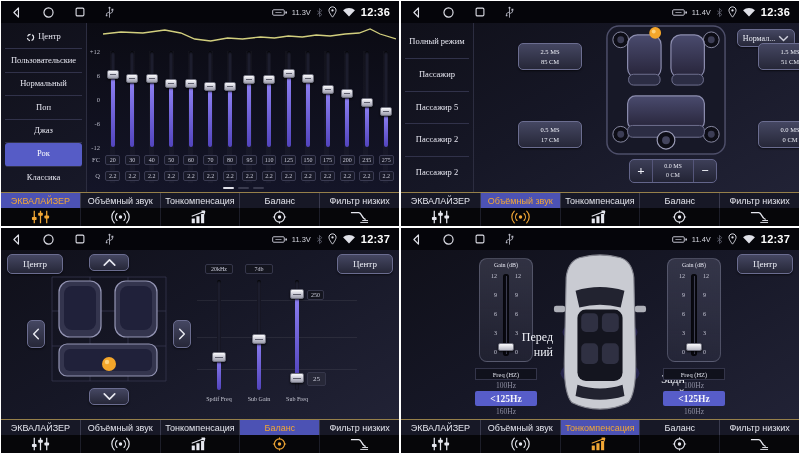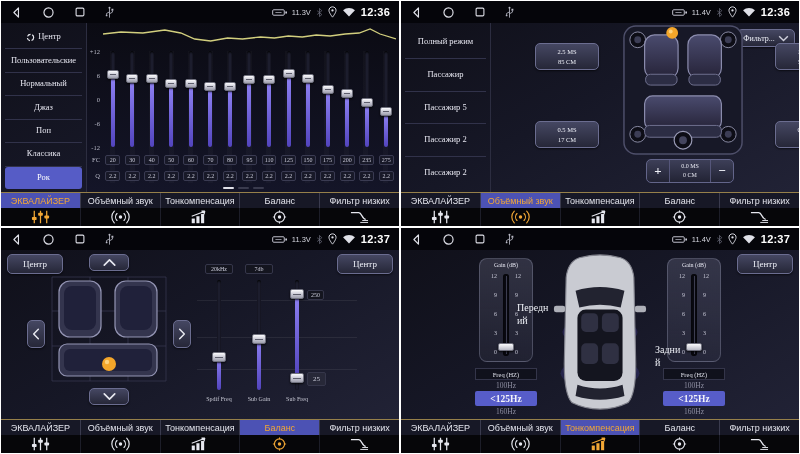--- a/index.html
+++ b/index.html
@@ -65,21 +65,21 @@
               border:1px solid #71727f; box-shadow:0 1px 2px rgba(0,0,0,.8); }
   .eq-thumb::after { content:""; position:absolute; left:2px; right:2px; top:3px; height:1px; background:#5d5e6c; }
   .eq-val { position:absolute; left:12%; right:12%; height:10px; background:#181928; border:1px solid #3a3b52;
             border-radius:2px; color:#c9cad8; font-size:6px; display:flex; align-items:center; justify-content:center; }
   .eq-fc { top:104px; } .eq-q { top:120px; }
   .page-dots { position:absolute; left:0; right:0; bottom:3px; display:flex; justify-content:center; gap:4px; }
   .pdot { width:11px; height:2.5px; border-radius:1px; background:#3a3b4e; }
   .pdot.active { background:#e0e0e8; }
 
   
-  .sur-side { width:90px; border-right:1px solid #2c2d40; }
+  .sur-side { width:73px; border-right:1px solid #2c2d40; }
   .sur-main { flex:1; position:relative; }
   .dropdown { right:4px; top:6px; width:58px; height:18px; font-size:8px; gap:3px; }
   .seatmap { position:absolute; left:130px; top:0; width:124px; height:134px; }
   .delay { width:64px; height:27px; flex-direction:column; font-size:6.5px; line-height:1.5; }
   .adjust { position:absolute; left:155px; top:136px; width:88px; height:24px; display:flex;
             background:linear-gradient(180deg,#3d3f58 0%, #222334 100%); border:1px solid #63658a;
             border-radius:5px; overflow:hidden; }
   .adj-btn { width:23px; display:flex; align-items:center; justify-content:center; font-size:13px; font-weight:bold;
              color:#f0f1f8; cursor:pointer; }
   .adj-btn:first-child { border-right:1px solid #55567a; }
@@ -120,21 +120,21 @@
   .gnum.gl { left:5px; text-align:right; } .gnum.gr { right:5px; text-align:left; }
   .gthumb { position:absolute; left:50%; margin-left:-8px; width:16px; height:8px; top:72px; border-radius:2px;
             background:linear-gradient(180deg,#fbfbfd,#b9bac6); border:1px solid #70717e; cursor:pointer;
             box-shadow:0 1px 2px rgba(0,0,0,.8); }
   .freqbox { position:absolute; top:118px; width:62px; }
   .fhead { height:12px; background:#10111c; border:1px solid #34354a; display:flex; align-items:center;
            justify-content:center; font-size:6.5px; color:#dfe0ea; }
   .fopt { height:11px; display:flex; align-items:center; justify-content:center; font-size:7.5px; color:#8e8fa2; cursor:pointer; }
   .fopt.sel { height:15px; background:#575dc9; color:#f4f4fa; font-size:9.5px; font-weight:bold; border-radius:2px; }
   .car { position:absolute; left:152px; top:2px; width:94px; height:160px; }
-  .side-label { position:absolute; font-size:10px; color:#eef0f6; line-height:1.25; word-break:break-all; text-align:left; }
+  .side-label { position:absolute; font-size:12px; color:#eef0f6; line-height:1.25; word-break:break-all; text-align:right;margin-top:28px; }
 </style>
 </head>
 <body>
 
 <div class="app">
 
   <div class="panel">
     <div class="statusbar">
         <span class="sb-btn">
           <svg viewBox="0 0 20 20" width="13" height="13">
@@ -198,30 +198,30 @@
               </span>
               <span>Центр</span>
             </div>
             <div class="side-item">
               <span>Пользовательские</span>
             </div>
             <div class="side-item">
               <span>Нормальный</span>
             </div>
             <div class="side-item">
+              <span>Поп</span>
+            </div>
+            <div class="side-item">
               <span>Джаз</span>
-            </div>
-            <div class="side-item">
-              <span>Поп</span>
-            </div>
-            <div class="side-item">
-              <span>Классика</span>
             </div>
             <div class="side-item sel">
               <span>Рок</span>
+            </div>
+            <div class="side-item">
+              <span>Классика</span>
             </div>
           </div>
         <div class="eq-main">
           <svg class="eq-curve" viewBox="0 0 294 26" preserveAspectRatio="none">
             <polyline points="0,9 18,7 40,8 62,5 78,8 92,14 108,16 125,13 140,14 158,12 172,13 186,11 200,12 214,10 228,11 243,9 257,8 268,4 278,9 294,14" fill="none" stroke="#d2cf7e" stroke-width="1.3"></polyline>
           </svg>
           <div class="eq-scale">
               <span class="scale-lbl" style="top:25px">+12</span>
               <span class="scale-lbl" style="top:49px">6</span>
               <span class="scale-lbl" style="top:73px">0</span>
@@ -471,21 +471,21 @@
             </div>
             <div class="side-item">
               <span>Пассажир 2</span>
             </div>
             <div class="side-item">
               <span>Пассажир 2</span>
             </div>
           </div>
         <div class="sur-main">
           <div class="btn dropdown">
-            <span>Фильтр...</span>
+            <span>Нормал...</span>
             <span class="ic">
               <svg viewBox="0 0 14 8" width="11" height="7">
                   <path d="M1.5 1 L7 6.5 L12.5 1" fill="none" stroke="#cfd0dc" stroke-width="1.8"></path>
                 </svg>
             </span>
           </div>
           <svg class="seatmap" viewBox="0 0 126 136">
             <defs>
                 <linearGradient id="seatg" x1="0" y1="0" x2="0" y2="1">
               <stop offset="0" stop-color="#4a4b6e"></stop>

